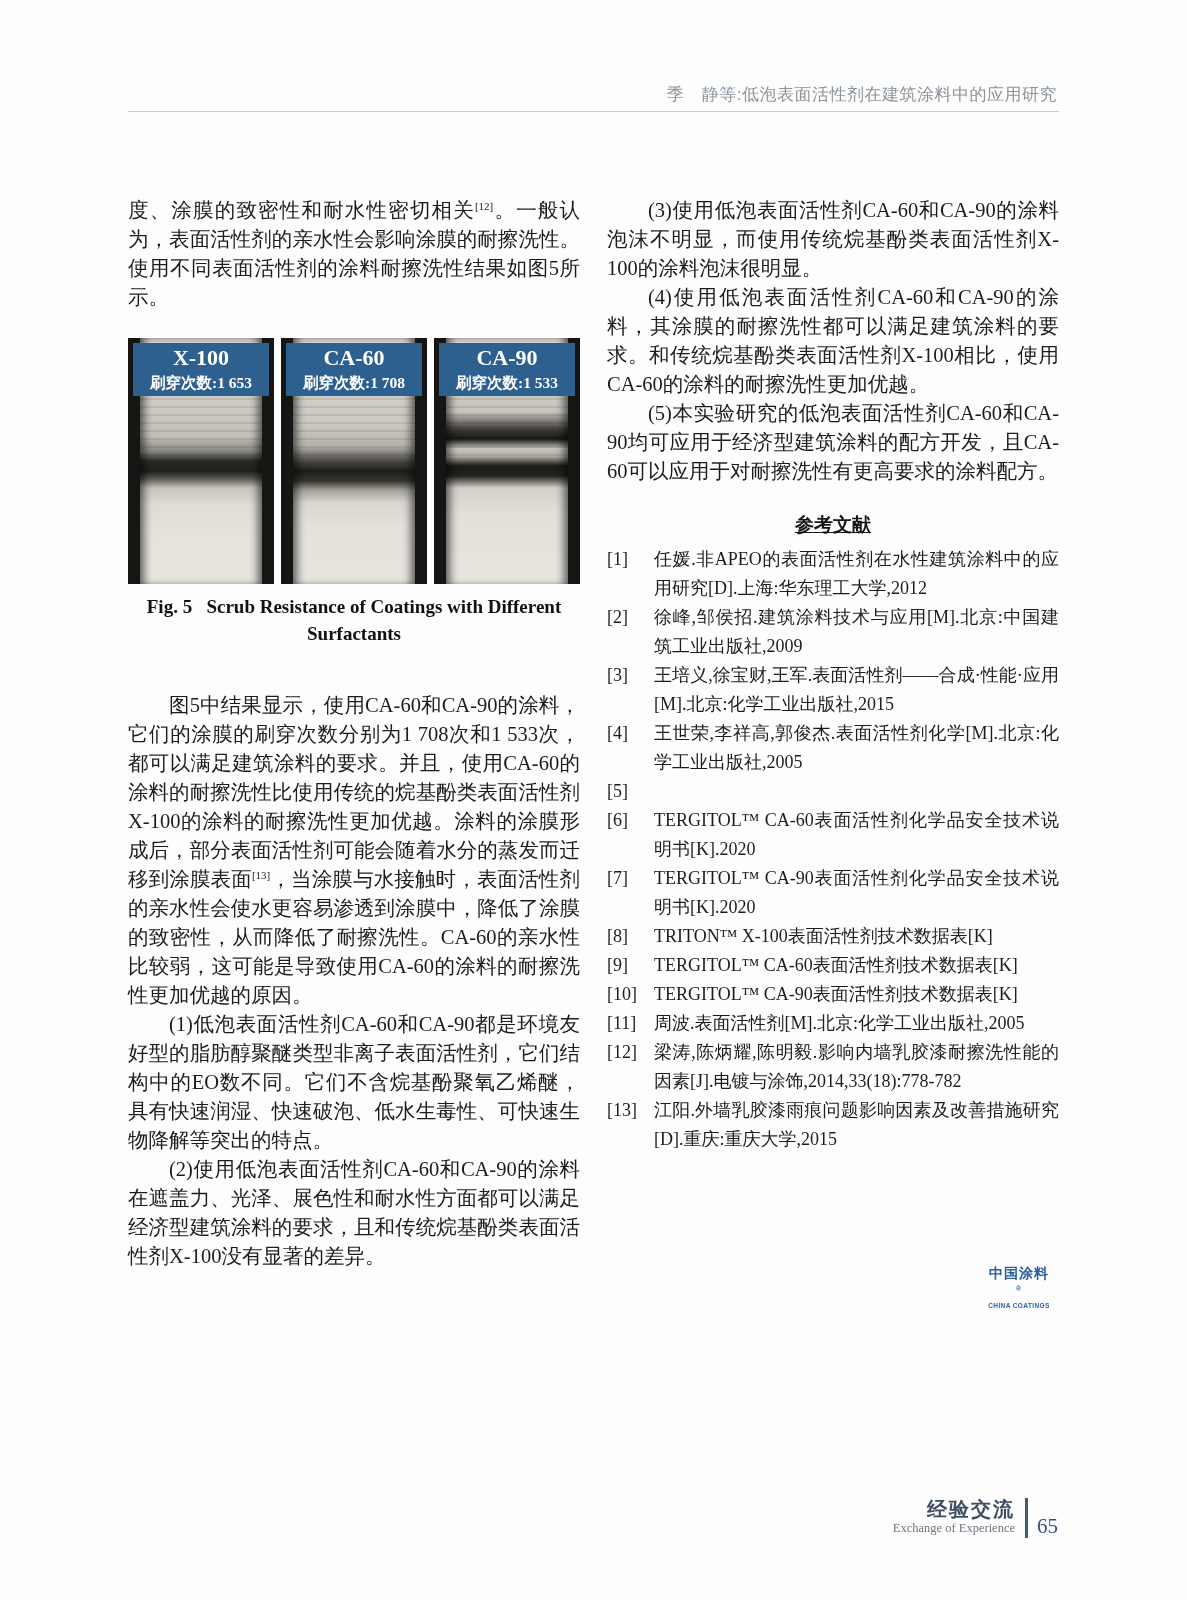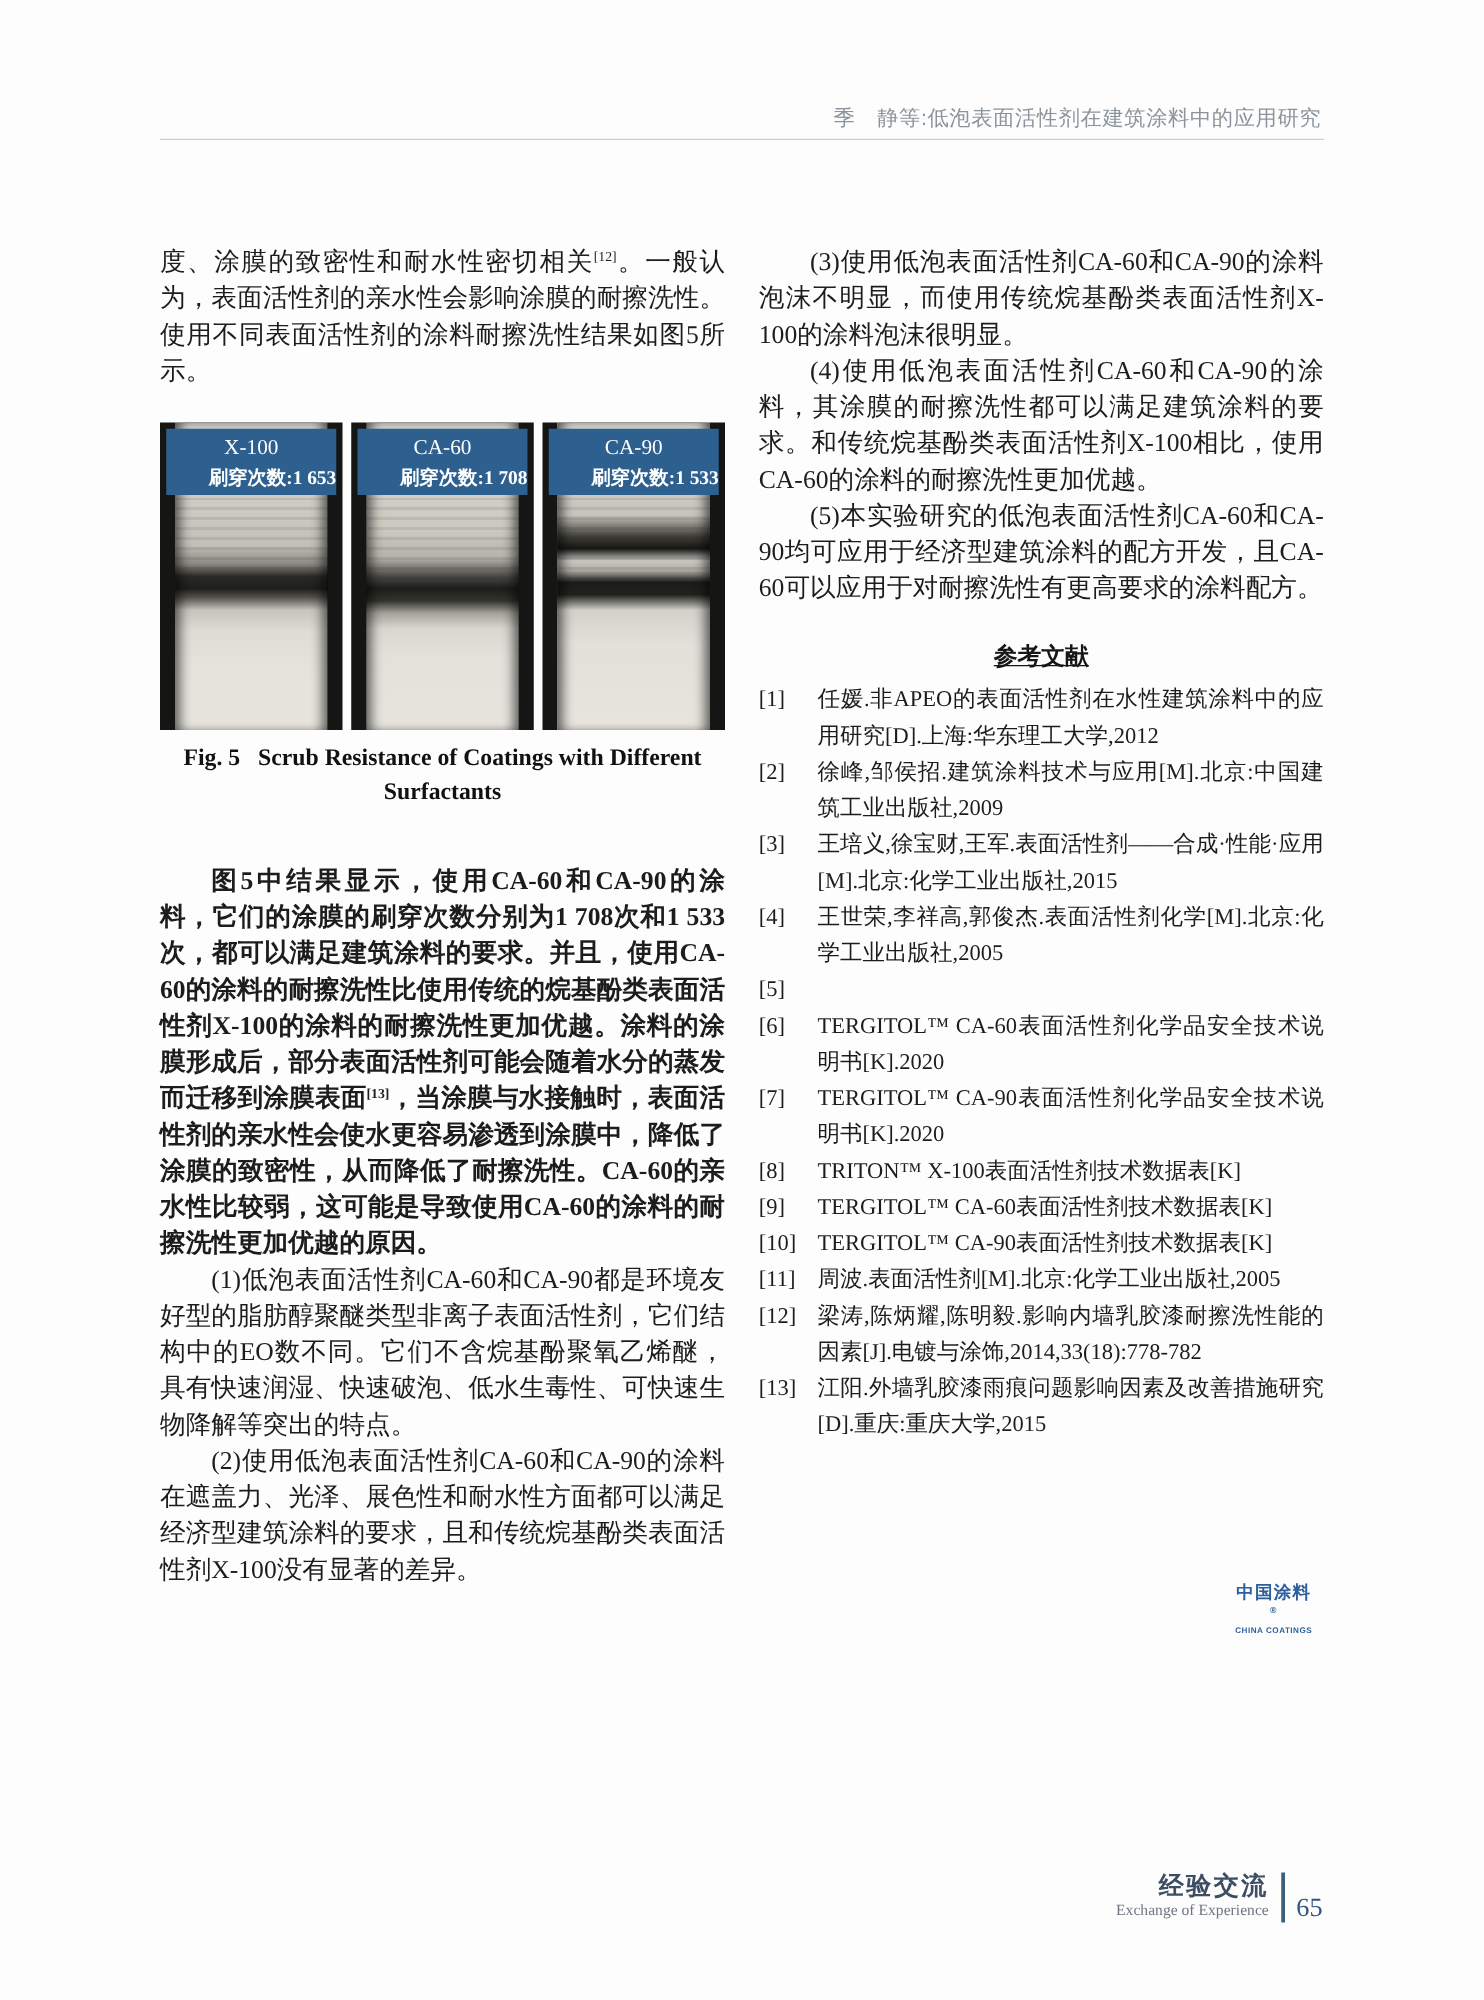--- a/index.html
+++ b/index.html
@@ -48,31 +48,31 @@
       #d6d4cd 0%, #d1cfc8 12%, #c8c5bd 30%, #403f3a 37%, #161614 41%, #c9c7bf 45%,
       #b0ada5 48%, #1b1b18 52%, #21211d 56%, #d3d1ca 61%, #e2e0d9 72%, #e7e5de 100%); }
   .streaks {
     position:absolute; top:60px; height:72px; left:12px; right:12px;
     background:repeating-linear-gradient(180deg, rgba(30,30,30,0.10) 0 2px, rgba(0,0,0,0) 2px 8px);
   }
   .band {
     position:absolute; top:5px; left:5px; right:5px; height:53px;
     background:#2E608F; color:#ffffff; text-align:center;
   }
-  .band-name  { font-size:17px; font-weight:normal; line-height:27px; margin-top:1px; }
-  .band-label { font-size:15.5px; font-weight:bold; line-height:23px; white-space:pre;text-align:right; }
+  .band-name  { font-size:22px; font-weight:bold; line-height:27px; margin-top:1px; }
+  .band-label { font-size:15.5px; font-weight:bold; line-height:23px; white-space:pre; }
 
   figcaption { margin-top:9px; text-align:center; }
   .cap-zh {
     font-family:"Liberation Sans","DejaVu Sans",sans-serif; font-weight:bold;
     font-size:19px; line-height:26px; color:#111; white-space:pre;
   }
   .cap-en { font-weight:bold; font-size:19px; line-height:27px; color:#111; white-space:pre; }
 
-  .p-after-fig { margin-top:44px;font-weight:bold; }
+  .p-after-fig { margin-top:44px; }
 
   
   .sec {
     margin:18px 0 10px 0;
     font-family:"Liberation Sans","DejaVu Sans",sans-serif;
     font-weight:bold; font-size:25px; line-height:30px; color:#10837A;
   }
   .sec-num { margin-right:26px; }
   .sec-title { white-space:pre; letter-spacing:1px; }
 

